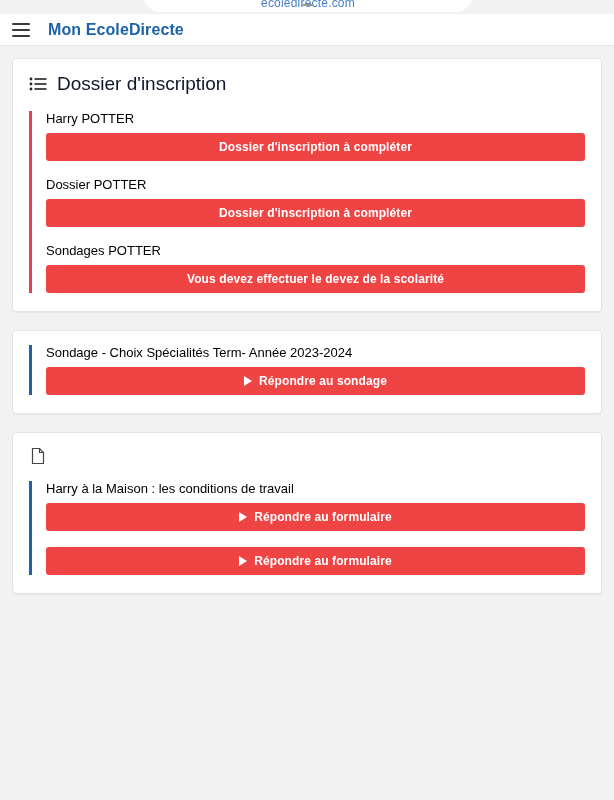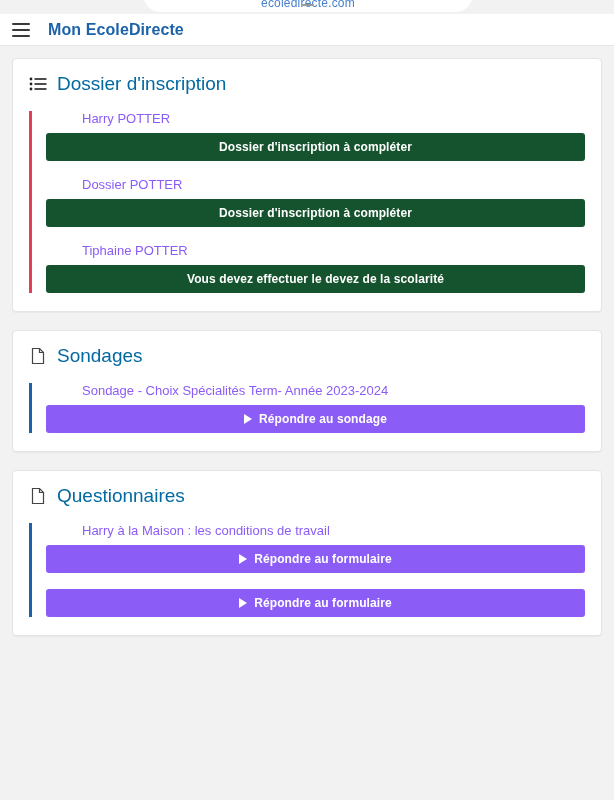--- a/index.html
+++ b/index.html
@@ -101,21 +101,21 @@
   }
 
   .card-head {
     display: flex;
     align-items: center;
     gap: 10px;
     margin-bottom: 16px;
   }
   .card-title {
     font-size: 19px;
-    color: #0369a1;
+    color: #0f172a;
     font-weight: normal;
   }
 
   .icon-list, .icon-doc {
     width: 18px;
     height: 18px;
     display: inline-block;
     flex: 0 0 auto;
   }
 
@@ -124,43 +124,42 @@
     padding-left: 14px;
   }
   .section-body.red { border-left-color: #e63e55; }
   .section-body.blue { border-left-color: #1b62a8; }
 
   .entry { margin-bottom: 16px; }
   .entry:last-child { margin-bottom: 0; }
 
   .entry-label {
     font-size: 13px;
-    color: #8b5cf6;
+    color: #000000;
     margin-bottom: 7px;
-    margin-left: 36px;
   }
 
   .btn {
     display: flex;
     align-items: center;
     justify-content: center;
     gap: 7px;
     width: 100%;
     height: 28px;
     border: none;
     border-radius: 3px;
     font-size: 12px;
     font-weight: bold;
     color: #ffffff;
     cursor: pointer;
     font-family: "Liberation Sans", sans-serif;
     letter-spacing: .1px;
   }
-  .btn-red { background: #14532d; text-align: right; }
-  .btn-blue { background: #8b5cf6; }
+  .btn-red { background: #ef4444; text-align: right; }
+  .btn-blue { background: #ef4444; }
 
   .play-tri {
     width: 0;
     height: 0;
     border-left: 8px solid #ffffff;
     border-top: 5px solid transparent;
     border-bottom: 5px solid transparent;
   }
 </style>
 </head>
@@ -204,57 +203,47 @@
         <div class="entry-label">Harry POTTER</div>
         <button class="btn btn-red">Dossier d'inscription à compléter</button>
       </div>
 
       <div class="entry">
         <div class="entry-label">Dossier POTTER</div>
         <button class="btn btn-red">Dossier d'inscription à compléter</button>
       </div>
 
       <div class="entry">
-        <div class="entry-label">Tiphaine POTTER</div>
+        <div class="entry-label">Sondages POTTER</div>
         <button class="btn btn-red">Vous devez effectuer le devez de la scolarité</button>
       </div>
 
+    </div>
+  </div>
+
+  <div class="card">
+    <div class="section-body blue">
+      <div class="entry">
+        <div class="entry-label">Sondage - Choix Spécialités Term- Année 2023-2024</div>
+        <button class="btn btn-blue">
+          <span class="play-tri"></span>
+          <span>Répondre au sondage</span>
+        </button>
+      </div>
     </div>
   </div>
 
   <div class="card">
     <div class="card-head">
       <span class="icon-doc">
         <svg width="18" height="18" viewBox="0 0 18 18">
           <path d="M3.5 1.5 h7 l4 4 v11 h-11 z" fill="none" stroke="#444" stroke-width="1.2"></path>
           <path d="M10.5 1.5 v4 h4" fill="none" stroke="#444" stroke-width="1.2"></path>
         </svg>
       </span>
-      <span class="card-title">Sondages</span>
-    </div>
-    <div class="section-body blue">
-      <div class="entry">
-        <div class="entry-label">Sondage - Choix Spécialités Term- Année 2023-2024</div>
-        <button class="btn btn-blue">
-          <span class="play-tri"></span>
-          <span>Répondre au sondage</span>
-        </button>
-      </div>
-    </div>
-  </div>
-
-  <div class="card">
-    <div class="card-head">
-      <span class="icon-doc">
-        <svg width="18" height="18" viewBox="0 0 18 18">
-          <path d="M3.5 1.5 h7 l4 4 v11 h-11 z" fill="none" stroke="#444" stroke-width="1.2"></path>
-          <path d="M10.5 1.5 v4 h4" fill="none" stroke="#444" stroke-width="1.2"></path>
-        </svg>
-      </span>
-      <span class="card-title">Questionnaires</span>
     </div>
     <div class="section-body blue">
 
       <div class="entry">
         <div class="entry-label">Harry à la Maison : les conditions de travail</div>
         <button class="btn btn-blue">
           <span class="play-tri"></span>
           <span>Répondre au formulaire</span>
         </button>
       </div>

